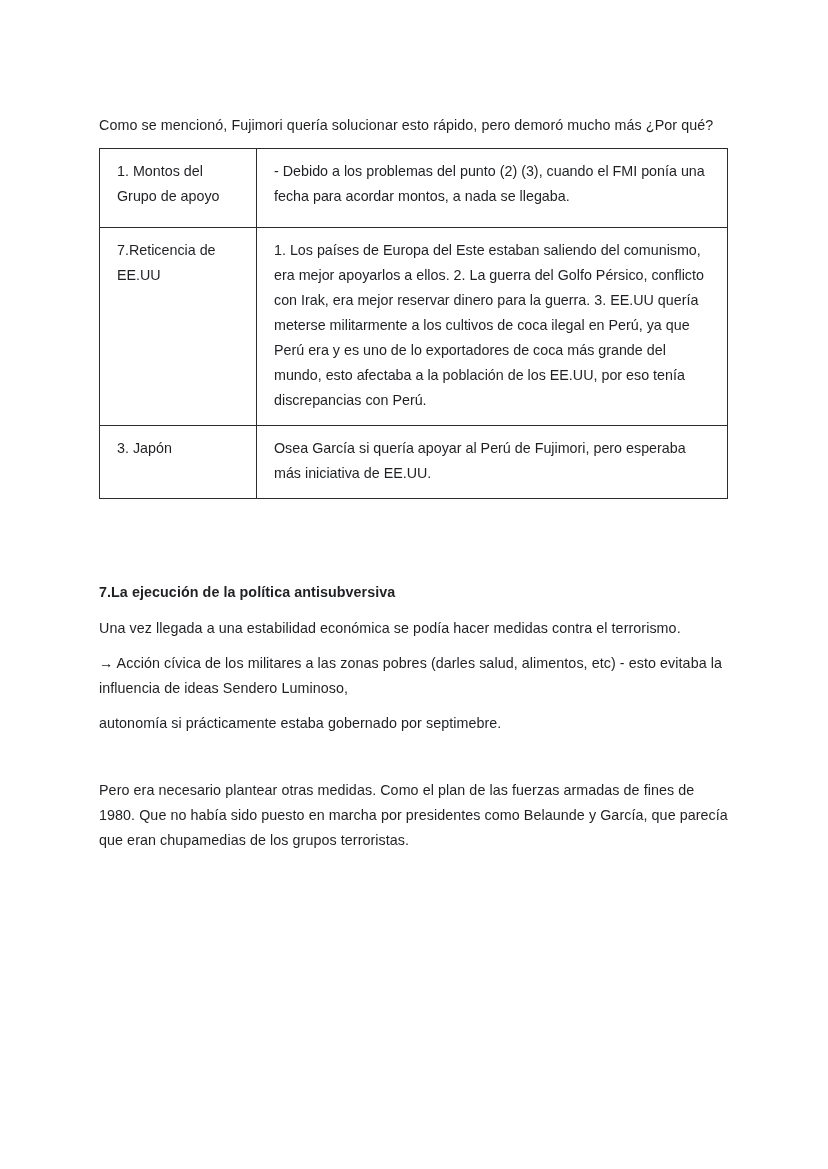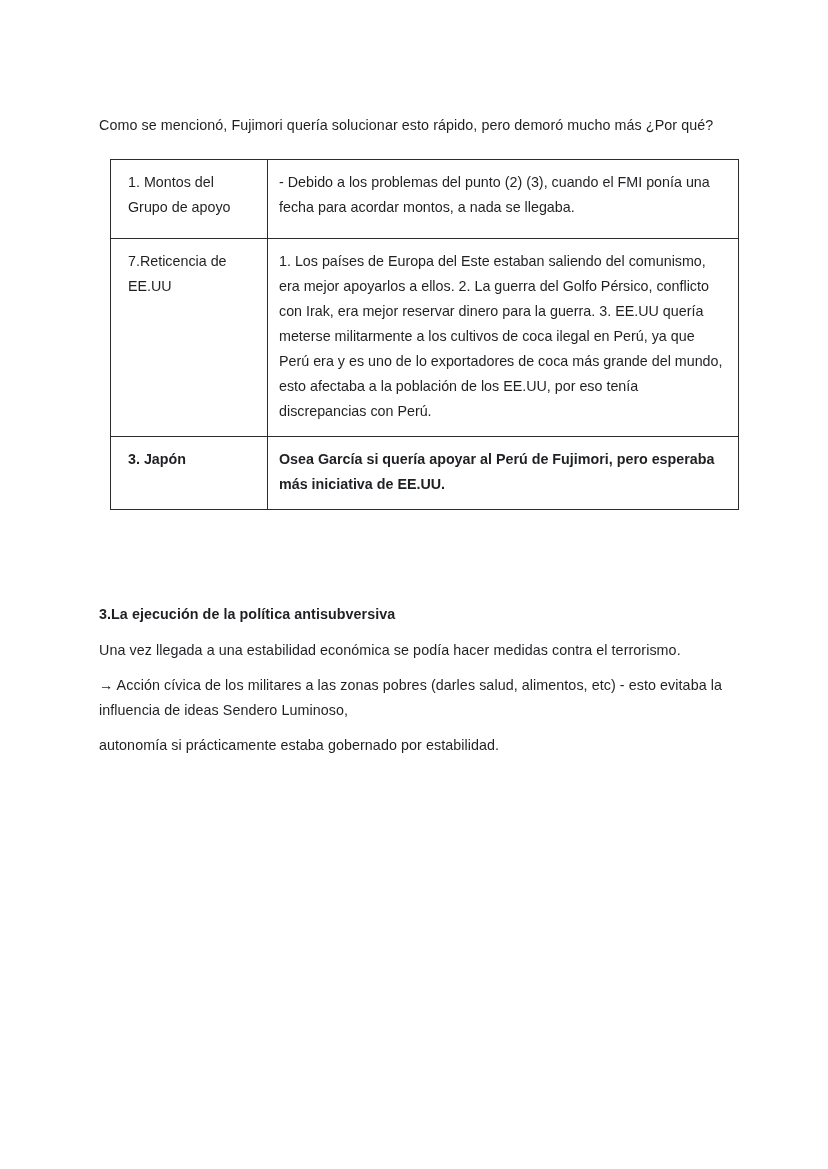--- a/index.html
+++ b/index.html
@@ -58,40 +58,40 @@
   .gap-para-sm { height: 10px; }
   .gap-head    { height: 23px; }
   .gap-head-b  { height: 11px; }
   .gap-bigend  { height: 42px; }
 
   
   .tbl {
     border-collapse: collapse;
     table-layout: fixed;
     width: 629px;
-    margin: 11px;
+    margin: 0;
   }
   .tbl td {
     border: 1.4px solid #2a2c2f;
     vertical-align: top;
     font-size: 14.3px;
     line-height: 25px;
     padding: 10px 12px 12px 14px;
     white-space: pre-wrap;
   }
   .tbl td.col-a {
     width: 127px;
     padding-left: 17px;
   }
   .tbl td.col-b {
-    padding-left: 11px;
+    padding-left: 17px;
     padding-right: 14px;
   }
   .tbl tr.r1 td { height: 56px; }
-  .tbl tr.r3 td { height: 36px; font-weight: bold; }
+  .tbl tr.r3 td { height: 36px; }
 </style>
 </head>
 <body>
 
 <div class="page">
   <div class="content">
 
     <p class="para">Como se mencionó, Fujimori quería solucionar esto rápido, pero demoró mucho más ¿Por qué?</p>
 
     <div class="gap-intro"></div>
@@ -117,31 +117,32 @@
 
 
     <div class="gap-p"></div>
 
 
     <div class="gap-p"></div>
 
 
     <div class="gap-head"></div>
 
-    <h2 class="heading">3.La ejecución de la política antisubversiva</h2>
+    <h2 class="heading">7.La ejecución de la política antisubversiva</h2>
 
     <div class="gap-head-b"></div>
 
     <p class="para">Una vez llegada a una estabilidad económica se podía hacer medidas contra el terrorismo.</p>
 
     <div class="gap-para-sm"></div>
 
     <p class="para">→ Acción cívica de los militares a las zonas pobres (darles salud, alimentos, etc) - esto evitaba la influencia de ideas Sendero Luminoso,</p>
 
     <div class="gap-para-sm"></div>
 
-    <p class="para">autonomía si prácticamente estaba gobernado por estabilidad.</p>
+    <p class="para">autonomía si prácticamente estaba gobernado por septimebre.</p>
 
     <div class="gap-bigend"></div>
 
+    <p class="para">Pero era necesario plantear otras medidas. Como el plan de las fuerzas armadas de fines de 1980. Que no había sido puesto en marcha por presidentes como Belaunde y García, que parecía que eran chupamedias de los grupos terroristas.</p>
 
   </div>
 </div>
 
 </body></html>

